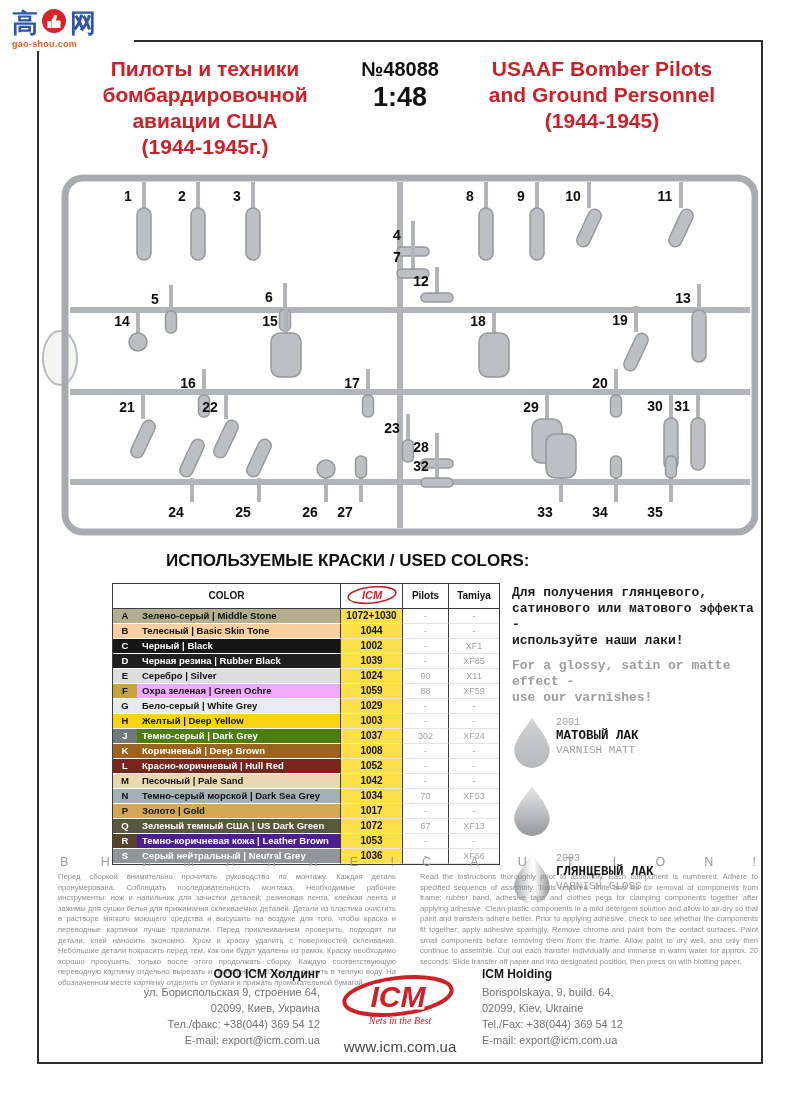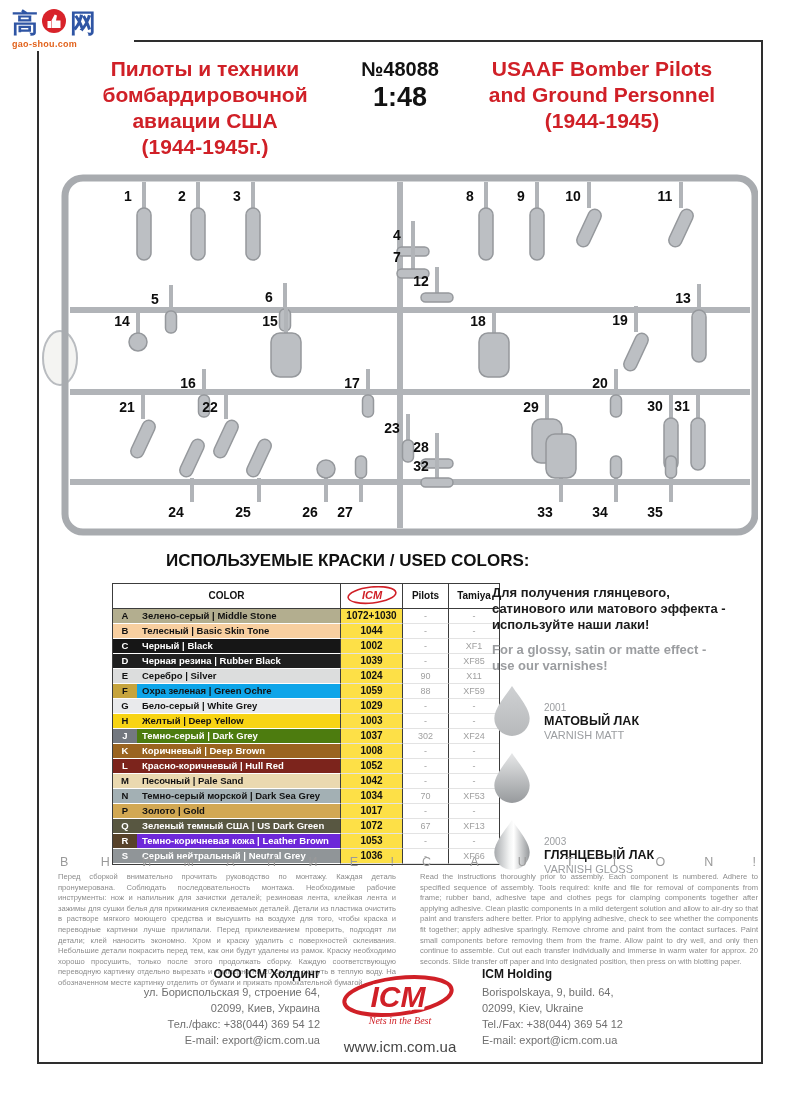--- a/index.html
+++ b/index.html
@@ -34,24 +34,24 @@
   .hc.last{border-right:none;}
   .hc.logo{display:flex;align-items:center;justify-content:center;line-height:normal;}
   .cell{height:14px;line-height:14px;font-size:9.5px;overflow:hidden;white-space:nowrap;}
   .c-letter{text-align:center;font-weight:bold;border-bottom:1px solid #fff;}
   .c-name{font-weight:bold;padding-left:5px;border-right:1px solid #3c3c3c;border-bottom:1px solid #fff;}
   .c-icm{text-align:center;font-weight:bold;font-size:10px;color:#111;border-right:1px solid #3c3c3c;border-bottom:1px solid #e3e3e3;background:#fde047;}
   .c-rev,.c-tam{text-align:center;font-size:9px;color:#a0a0a0;border-bottom:1px solid #e3e3e3;background:#fff;}
   .c-rev{border-right:1px solid #3c3c3c;}
 
   
-  .varnish{position:absolute;left:492px;top:585px;width:248px;}
+  .varnish{position:absolute;left:512px;top:585px;width:248px;font-family:Liberation Mono, monospace;}
   .v-ru{font-size:13px;font-weight:bold;color:#1c1c1c;line-height:16px;white-space:pre-line;}
   .v-en{margin-top:9px;font-size:13px;font-weight:bold;color:#9b9da0;line-height:16px;white-space:pre-line;}
-  .v-item{display:flex;align-items:flex-end;margin-top:11px;gap:12px;}
+  .v-item{display:flex;align-items:flex-start;margin-top:11px;gap:4px;}
   .v-code{font-size:10px;color:#9b9da0;}
   .v-name{font-size:12.5px;font-weight:bold;color:#161616;margin:1px 0;}
   .v-sub{font-size:11px;color:#9b9da0;}
 
   
   .caution{position:absolute;left:58px;top:855px;width:700px;display:flex;gap:24px;}
   .c-col{flex:1;}
   .c-head{display:flex;justify-content:space-between;font-size:12.5px;color:#9a9a9a;margin-bottom:3px;padding:0 2px;}
   .c-body{font-size:7.6px;line-height:10.6px;color:#8c8c8c;text-align:justify;}
 
@@ -263,21 +263,21 @@
       <div class="cell c-name" style="background: rgb(31, 31, 31); color: rgb(255, 255, 255);">Черная резина | Rubber Black</div>
       <div class="cell c-icm">1039</div>
       <div class="cell c-rev">-</div>
       <div class="cell c-tam">XF85</div>
       <div class="cell c-letter" style="background: rgb(220, 221, 221); color: rgb(17, 17, 17);">E</div>
       <div class="cell c-name" style="background: rgb(220, 221, 221); color: rgb(17, 17, 17);">Серебро | Silver</div>
       <div class="cell c-icm">1024</div>
       <div class="cell c-rev">90</div>
       <div class="cell c-tam">X11</div>
       <div class="cell c-letter" style="background: rgb(198, 164, 61); color: rgb(17, 17, 17);">F</div>
-      <div class="cell c-name" style="background: #0ea5e9; color: rgb(17, 17, 17);">Охра зеленая | Green Ochre</div>
+      <div class="cell c-name" style="background: #f0abfc; color: rgb(17, 17, 17);">Охра зеленая | Green Ochre</div>
       <div class="cell c-icm">1059</div>
       <div class="cell c-rev">88</div>
       <div class="cell c-tam">XF59</div>
       <div class="cell c-letter" style="background: rgb(233, 234, 236); color: rgb(17, 17, 17);">G</div>
       <div class="cell c-name" style="background: rgb(233, 234, 236); color: rgb(17, 17, 17);">Бело-серый | White Grey</div>
       <div class="cell c-icm">1029</div>
       <div class="cell c-rev">-</div>
       <div class="cell c-tam">-</div>
       <div class="cell c-letter" style="background: rgb(248, 212, 20); color: rgb(17, 17, 17);">H</div>
       <div class="cell c-name" style="background: rgb(248, 212, 20); color: rgb(17, 17, 17);">Желтый | Deep Yellow</div>
@@ -313,21 +313,21 @@
       <div class="cell c-name" style="background: rgb(210, 168, 83); color: rgb(17, 17, 17);">Золото | Gold</div>
       <div class="cell c-icm">1017</div>
       <div class="cell c-rev">-</div>
       <div class="cell c-tam">-</div>
       <div class="cell c-letter" style="background: rgb(88, 87, 65); color: rgb(255, 255, 255);">Q</div>
       <div class="cell c-name" style="background: rgb(88, 87, 65); color: rgb(255, 255, 255);">Зеленый темный США | US Dark Green</div>
       <div class="cell c-icm">1072</div>
       <div class="cell c-rev">67</div>
       <div class="cell c-tam">XF13</div>
       <div class="cell c-letter" style="background: rgb(87, 66, 42); color: rgb(255, 255, 255);">R</div>
-      <div class="cell c-name" style="background: #6d28d9; color: rgb(255, 255, 255);">Темно-коричневая кожа | Leather Brown</div>
+      <div class="cell c-name" style="background: #4c1d95; color: rgb(255, 255, 255);">Темно-коричневая кожа | Leather Brown</div>
       <div class="cell c-icm">1053</div>
       <div class="cell c-rev">-</div>
       <div class="cell c-tam">-</div>
       <div class="cell c-letter" style="background: rgb(144, 149, 152); color: rgb(255, 255, 255);">S</div>
       <div class="cell c-name" style="background: rgb(144, 149, 152); color: rgb(255, 255, 255);">Серый нейтральный | Neutral Grey</div>
       <div class="cell c-icm">1036</div>
       <div class="cell c-rev">-</div>
       <div class="cell c-tam">XF66</div>
     </div>
 

